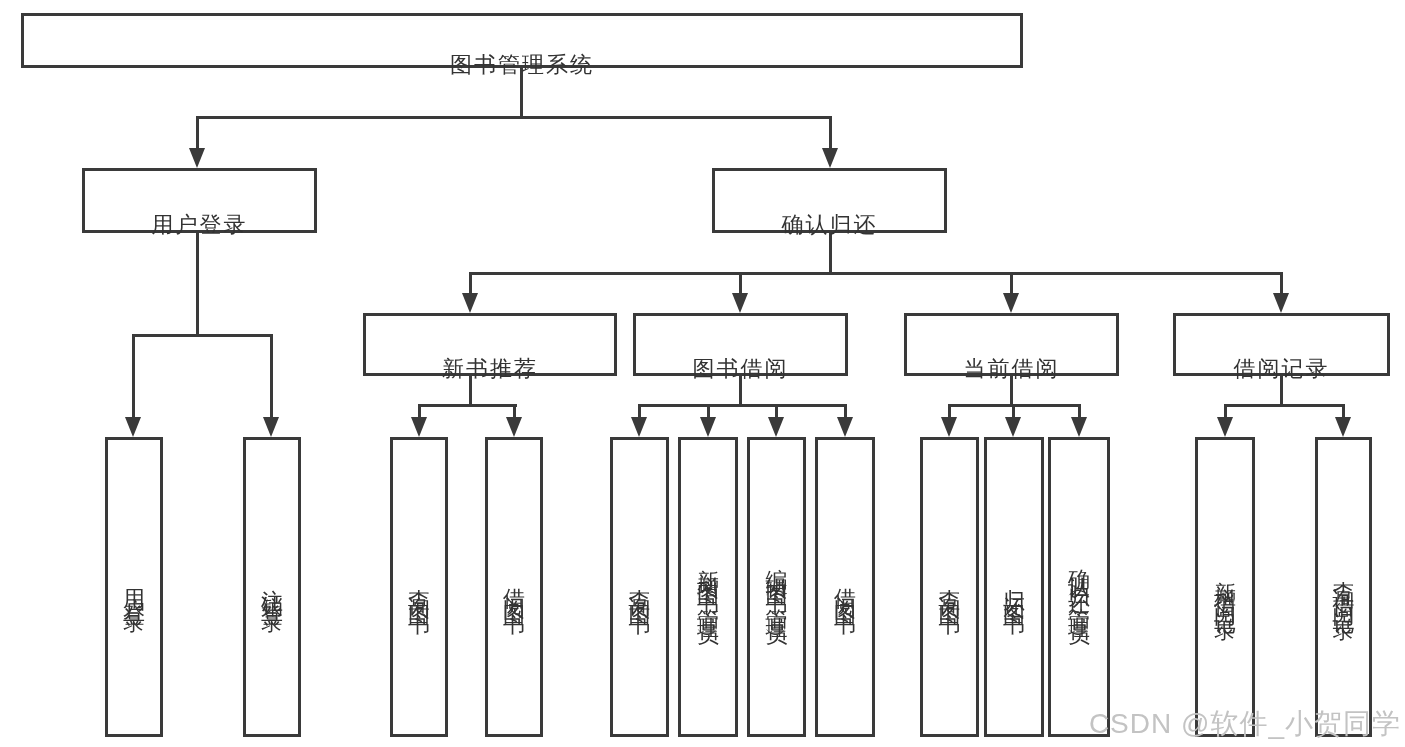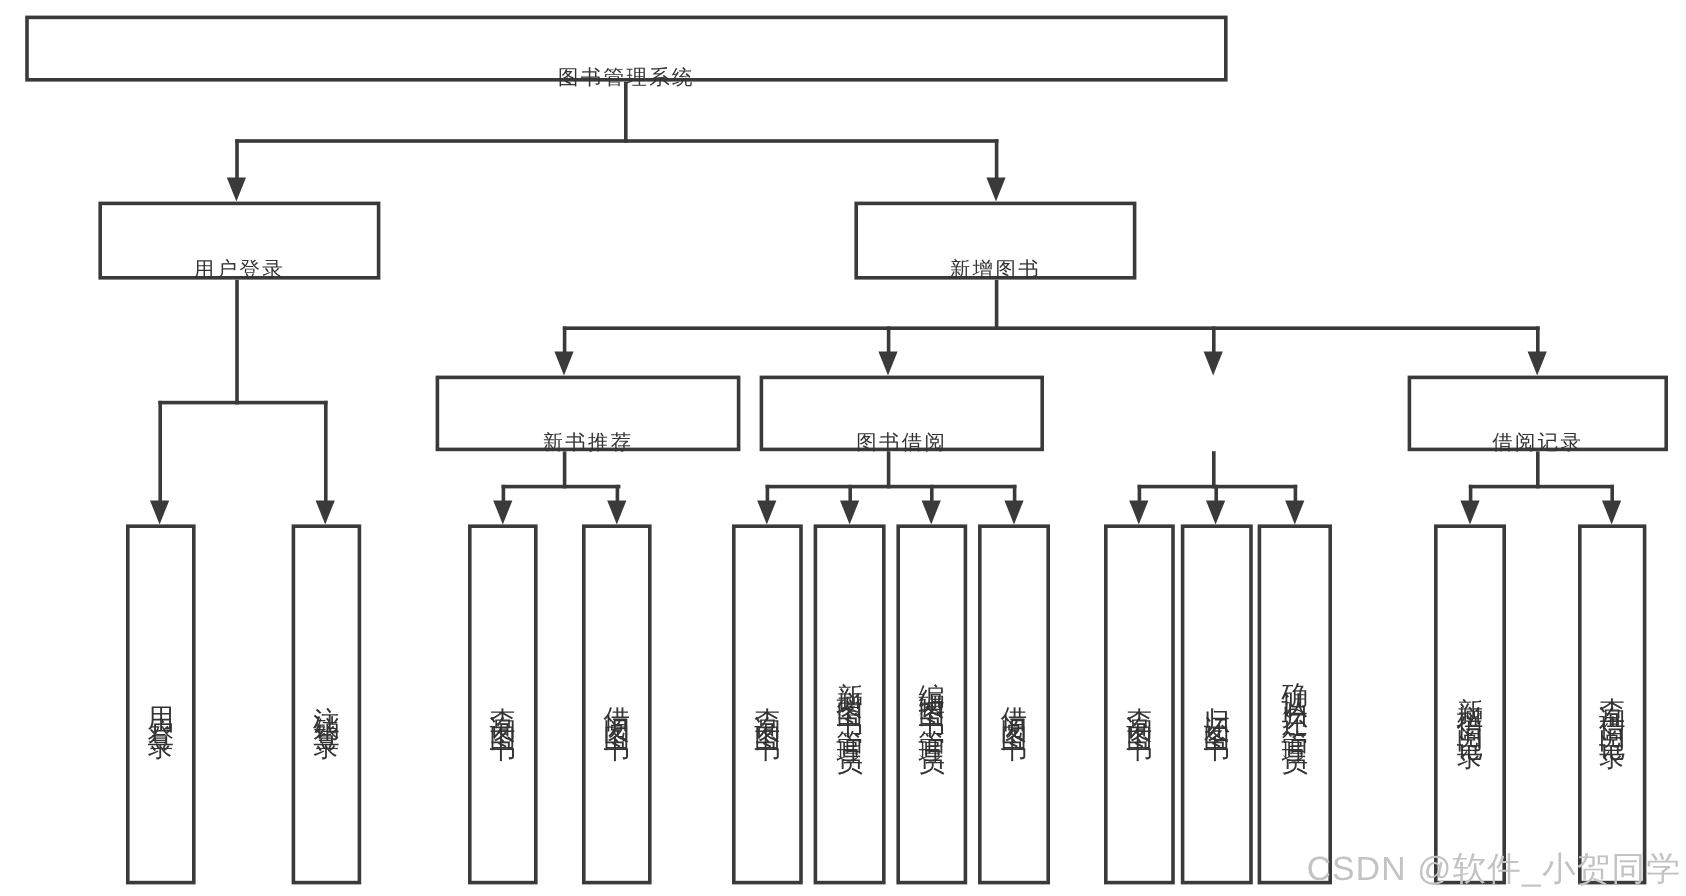--- a/index.html
+++ b/index.html
@@ -8,21 +8,21 @@
     font-family:"Liberation Sans",sans-serif;
   }
   .ln{position:absolute;background:#3a3a3a;}
   .ln.v{width:3px;}
   .ln.h{height:3px;}
   .arr{position:absolute;width:0;height:0;
        border-left:8px solid transparent;border-right:8px solid transparent;
        border-top:20px solid #3a3a3a;}
   .box{position:absolute;box-sizing:border-box;border:3px solid #3a3a3a;background:#ffffff;
        display:flex;align-items:center;justify-content:center;color:#333333;}
-  .box.h span{font-size:17px;letter-spacing:2px;white-space:nowrap;margin-top:48px;}
+  .box.h span{font-size:22px;letter-spacing:2px;white-space:nowrap;margin-top:48px;}
   .box.v span{writing-mode:vertical-rl;text-orientation:mixed;font-size:22px;
               letter-spacing:8px;white-space:nowrap;}
   #watermark{position:absolute;right:4px;bottom:4px;font-size:28px;color:#c3c3c3;
              letter-spacing:1px;white-space:nowrap;}
 </style>
 </head>
 <body>
 
 <div id="stage">
 
@@ -86,28 +86,31 @@
   <div class="arr" style="left:1335px;top:417px"></div>
 
   <div class="box h" style="left:21px;top:13px;width:1002px;height:55px">
     <span>图书管理系统</span>
   </div>
 
   <div class="box h" style="left:82px;top:168px;width:235px;height:65px">
     <span>用户登录</span>
   </div>
   <div class="box h" style="left:712px;top:168px;width:235px;height:65px">
-    <span>新增图书</span>
+    <span>确认归还</span>
   </div>
 
   <div class="box h" style="left:363px;top:313px;width:254px;height:63px">
     <span>新书推荐</span>
   </div>
-  <div class="box h" style="left:633px;top:313px;width:237px;height:63px">
+  <div class="box h" style="left:633px;top:313px;width:215px;height:63px">
     <span>图书借阅</span>
+  </div>
+  <div class="box h" style="left:904px;top:313px;width:215px;height:63px">
+    <span>当前借阅</span>
   </div>
   <div class="box h" style="left:1173px;top:313px;width:217px;height:63px">
     <span>借阅记录</span>
   </div>
 
   <div class="box v" style="left:105px;top:437px;width:58px;height:300px">
     <span>用户登录</span>
   </div>
   <div class="box v" style="left:243px;top:437px;width:58px;height:300px">
     <span>注销登录</span>

